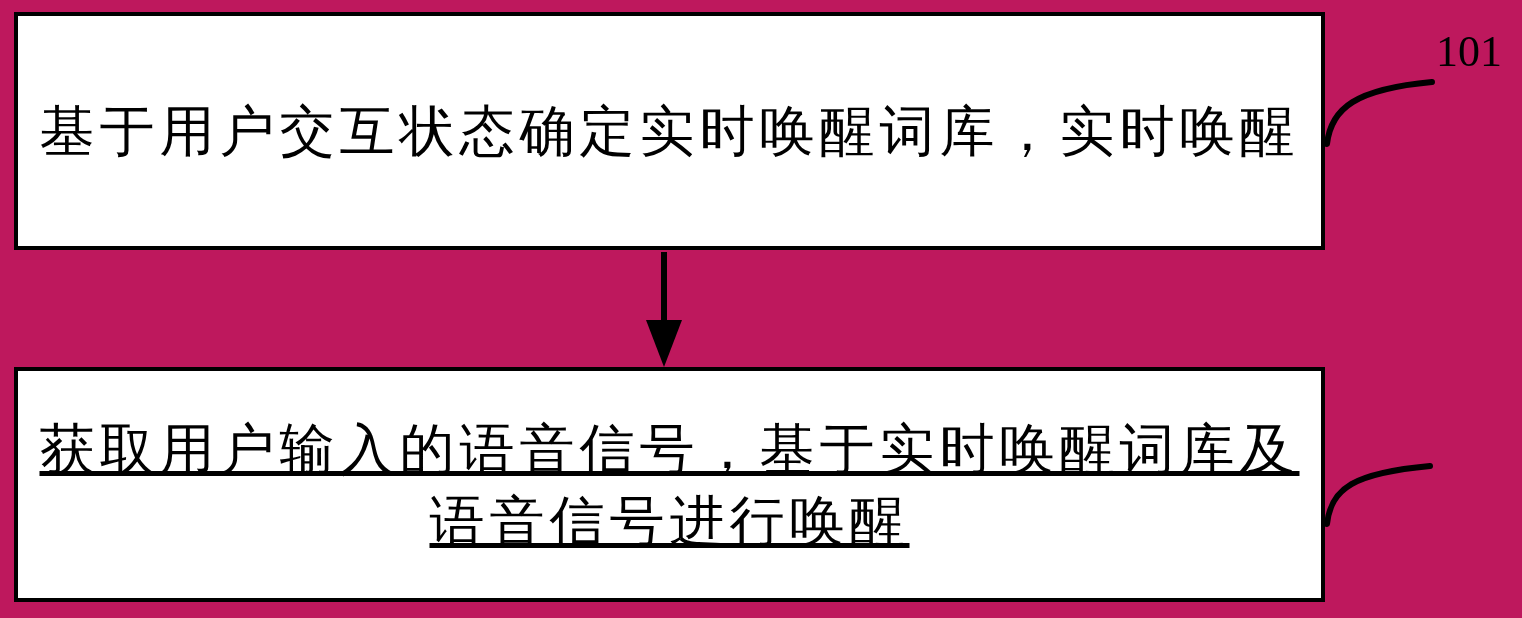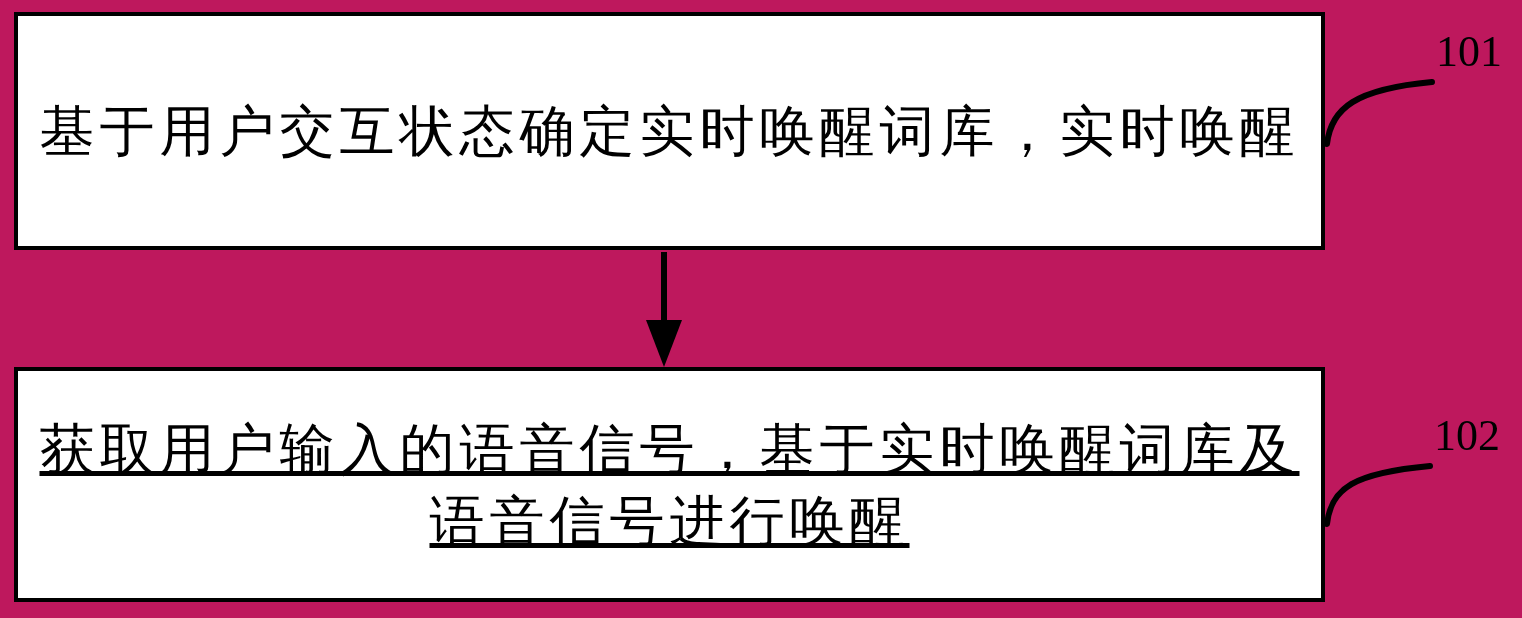--- a/index.html
+++ b/index.html
@@ -75,15 +75,14 @@
   <div class="step-box box-1">
     <div class="step-line">基于用户交互状态确定实时唤醒词库，实时唤醒</div>
   </div>
 
   <div class="step-box box-2">
     <div class="step-line">获取用户输入的语音信号，基于实时唤醒词库及</div>
     <div class="step-line">语音信号进行唤醒</div>
   </div>
 
   <div class="ref-label ref-1">101</div>
-  <div class="ref-label ref-2">102</div>
 
 </div>
 
 </body></html>

